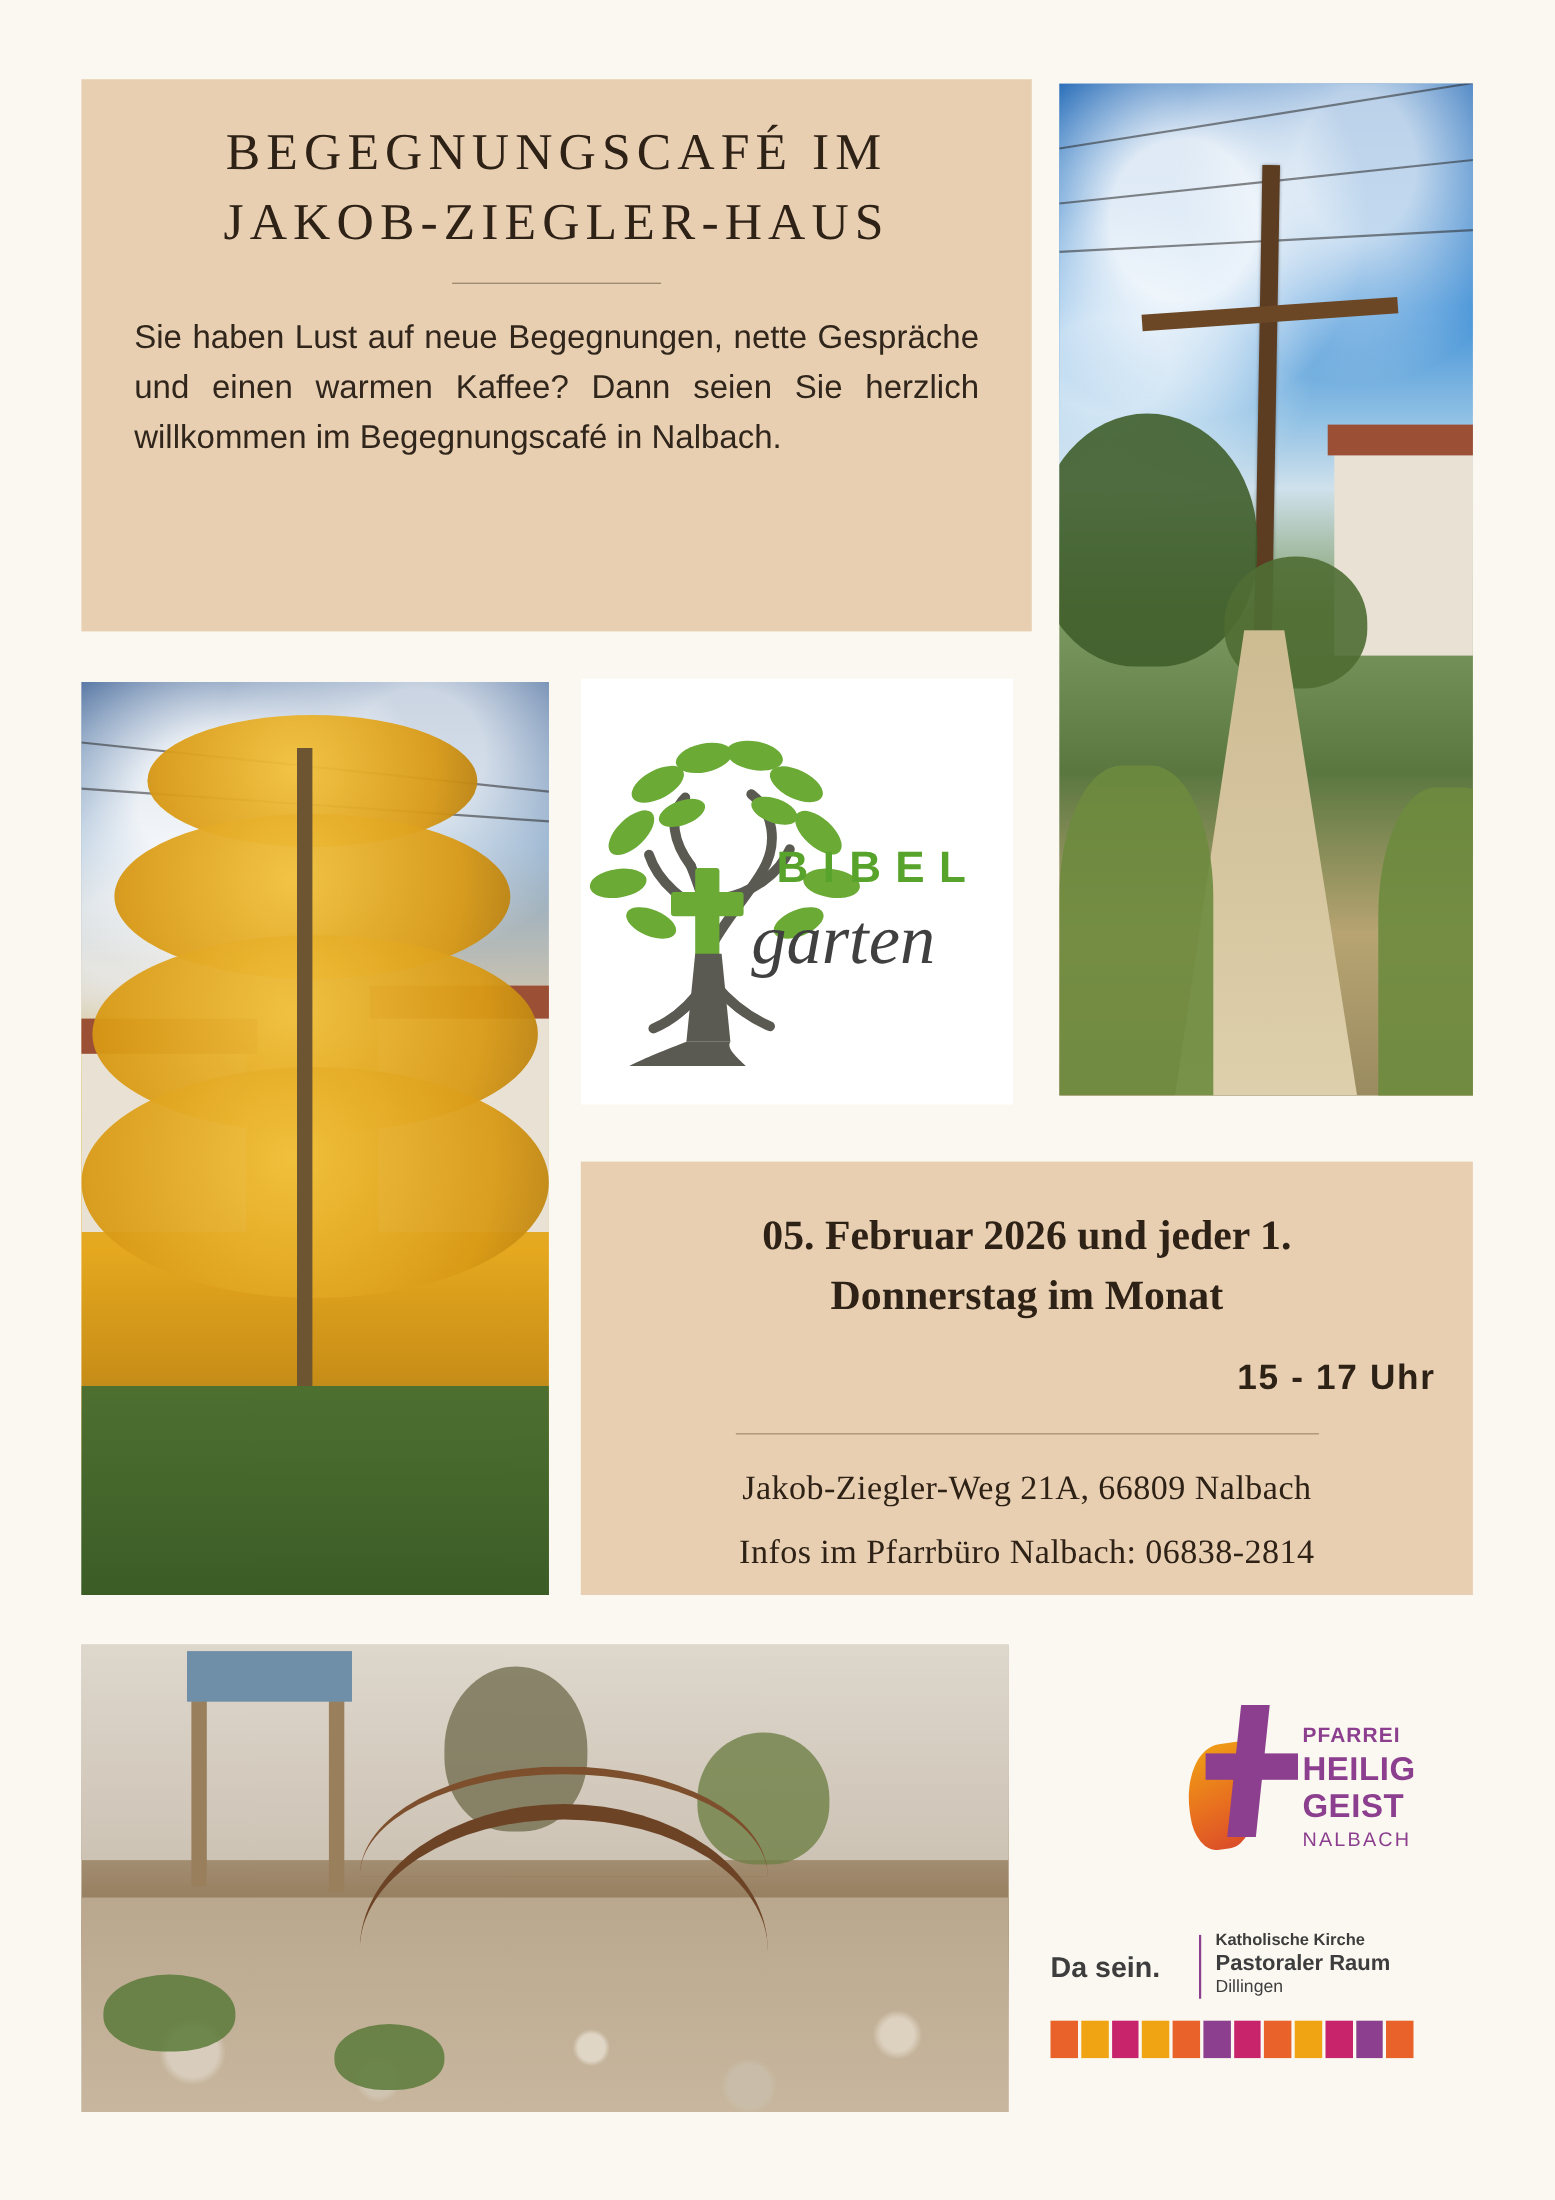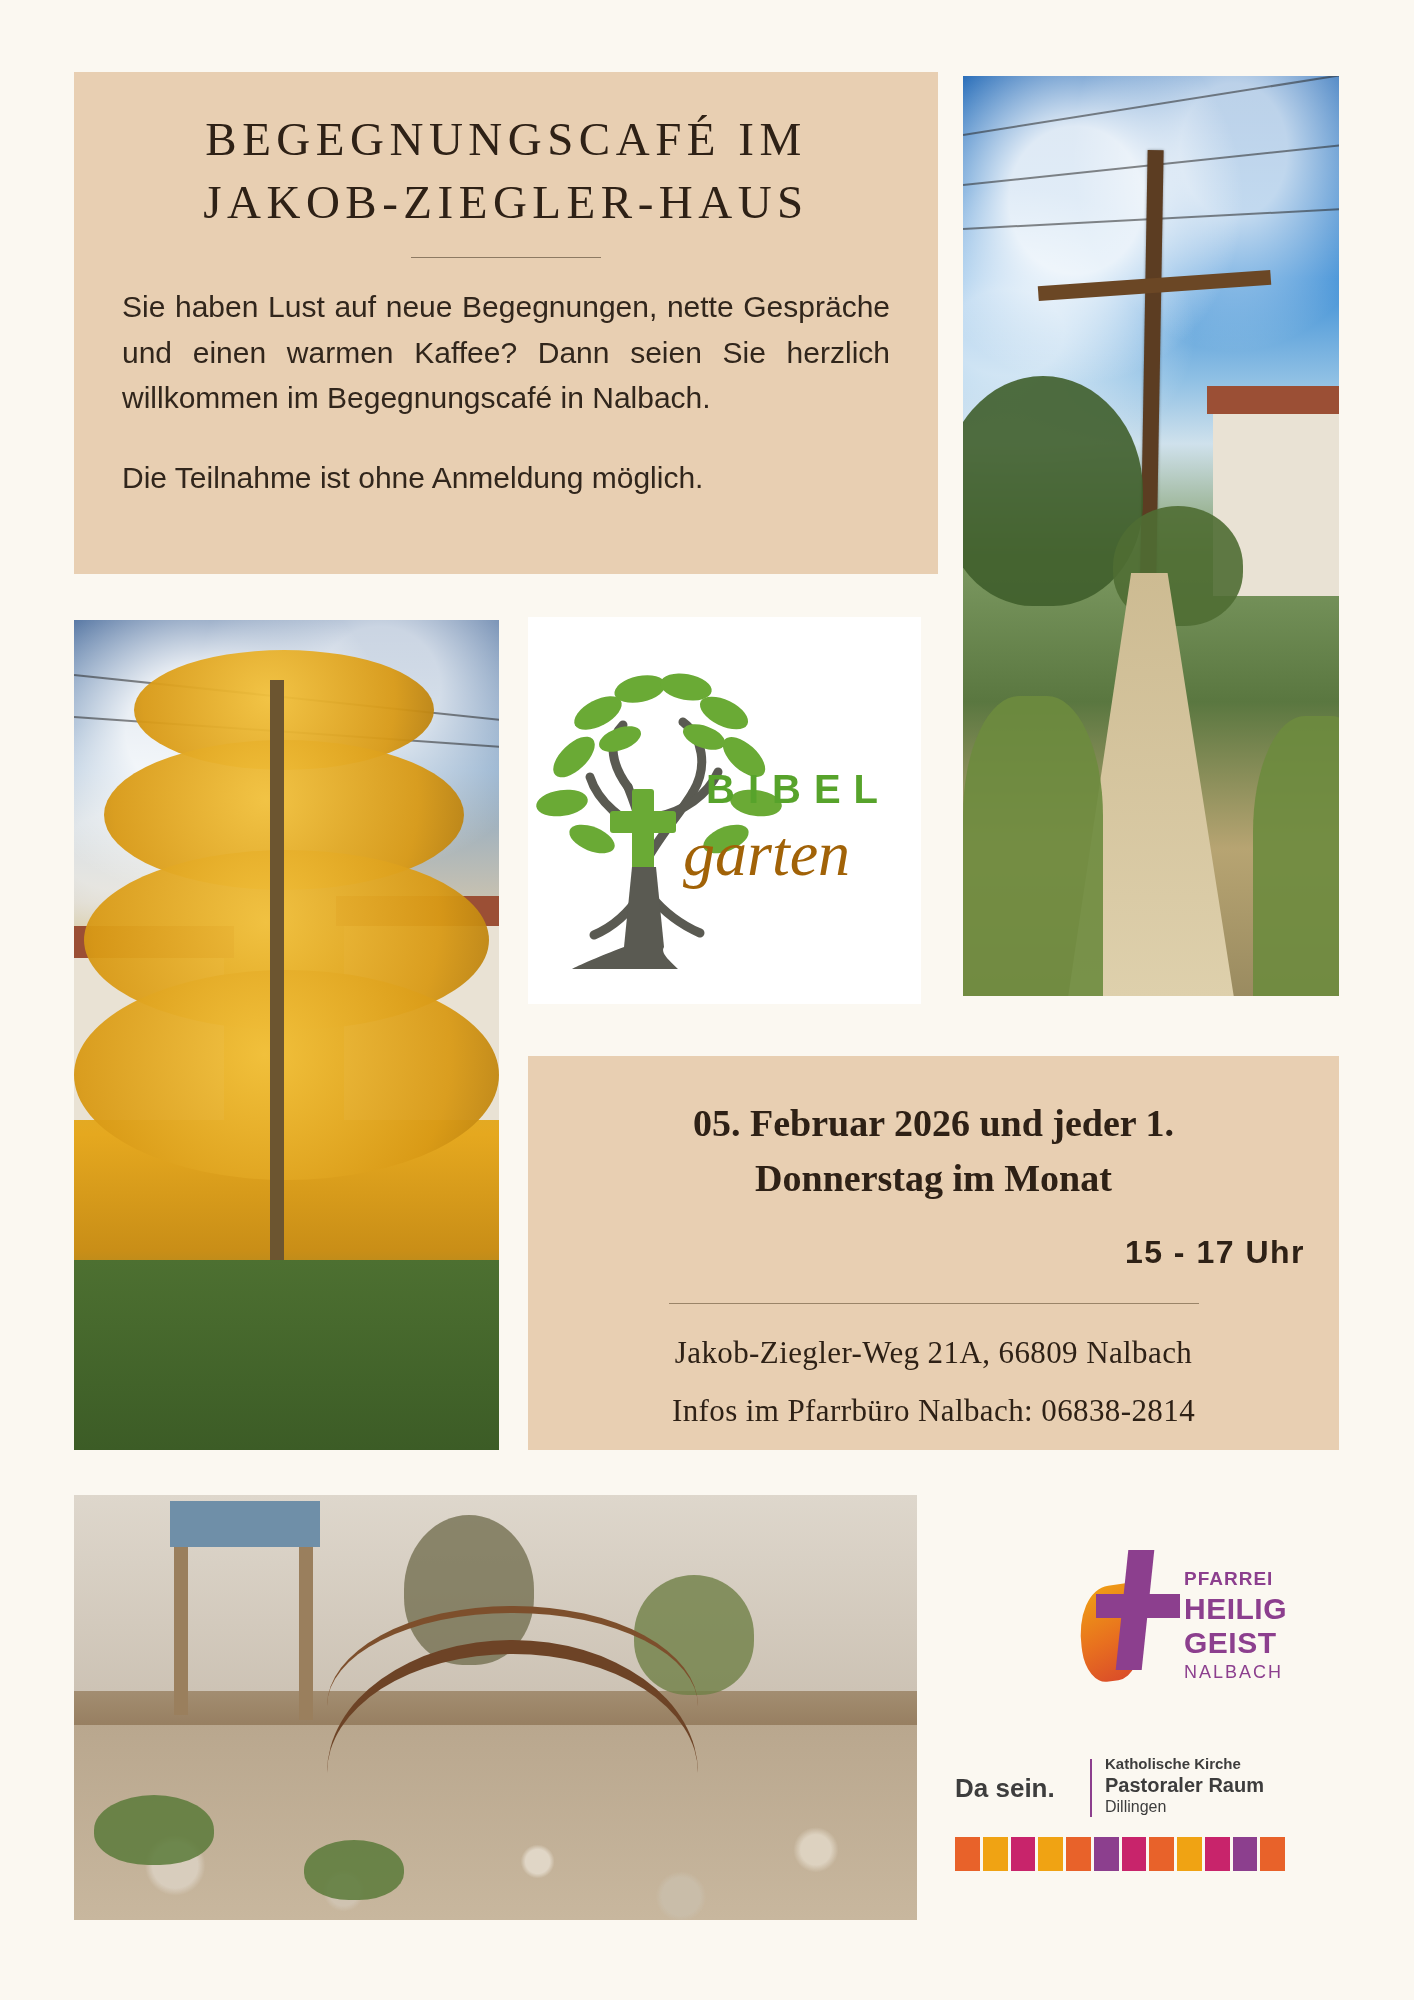--- a/index.html
+++ b/index.html
@@ -208,21 +208,21 @@
     letter-spacing: 13px;
     color: #57a32b;
   }
   .bg-word-garten {
     position: absolute;
     left: 155px;
     top: 200px;
     font-family: "Liberation Serif", serif;
     font-style: italic;
     font-size: 64px;
-    color: #a16207;
+    color: #404040;
   }
 
   
   .date-block {
     position: absolute;
     left: 528px;
     top: 1056px;
     width: 811px;
     height: 394px;
     background: #e8cfb2;
@@ -370,21 +370,20 @@
 
 <div class="poster">
 
   <div class="header-block">
     <h1 class="title">
       <span>BEGEGNUNGSCAFÉ IM</span><br>
       <span>JAKOB-ZIEGLER-HAUS</span>
     </h1>
     <div class="title-rule"></div>
     <p class="body-text">Sie haben Lust auf neue Begegnungen, nette Gespräche und einen warmen Kaffee? Dann seien Sie herzlich willkommen im Begegnungscafé in Nalbach.</p>
-    <p class="body-text last">Die Teilnahme ist ohne Anmeldung möglich.</p>
   </div>
 
   <div class="img-frame" id="photo-cross">
     <div class="sky-clouds"></div>
     <div class="wire" style="left:0; top:58px; width:420px; transform: rotate(-9deg);"></div>
     <div class="wire" style="left:0; top:108px; width:420px; transform: rotate(-6deg);"></div>
     <div class="wire" style="left:0; top:152px; width:420px; transform: rotate(-3deg);"></div>
     <div class="cross-post"></div>
     <div class="cross-bar"></div>
     <div class="house" style="left:250px; top:330px; width:128px; height:190px;"></div>

